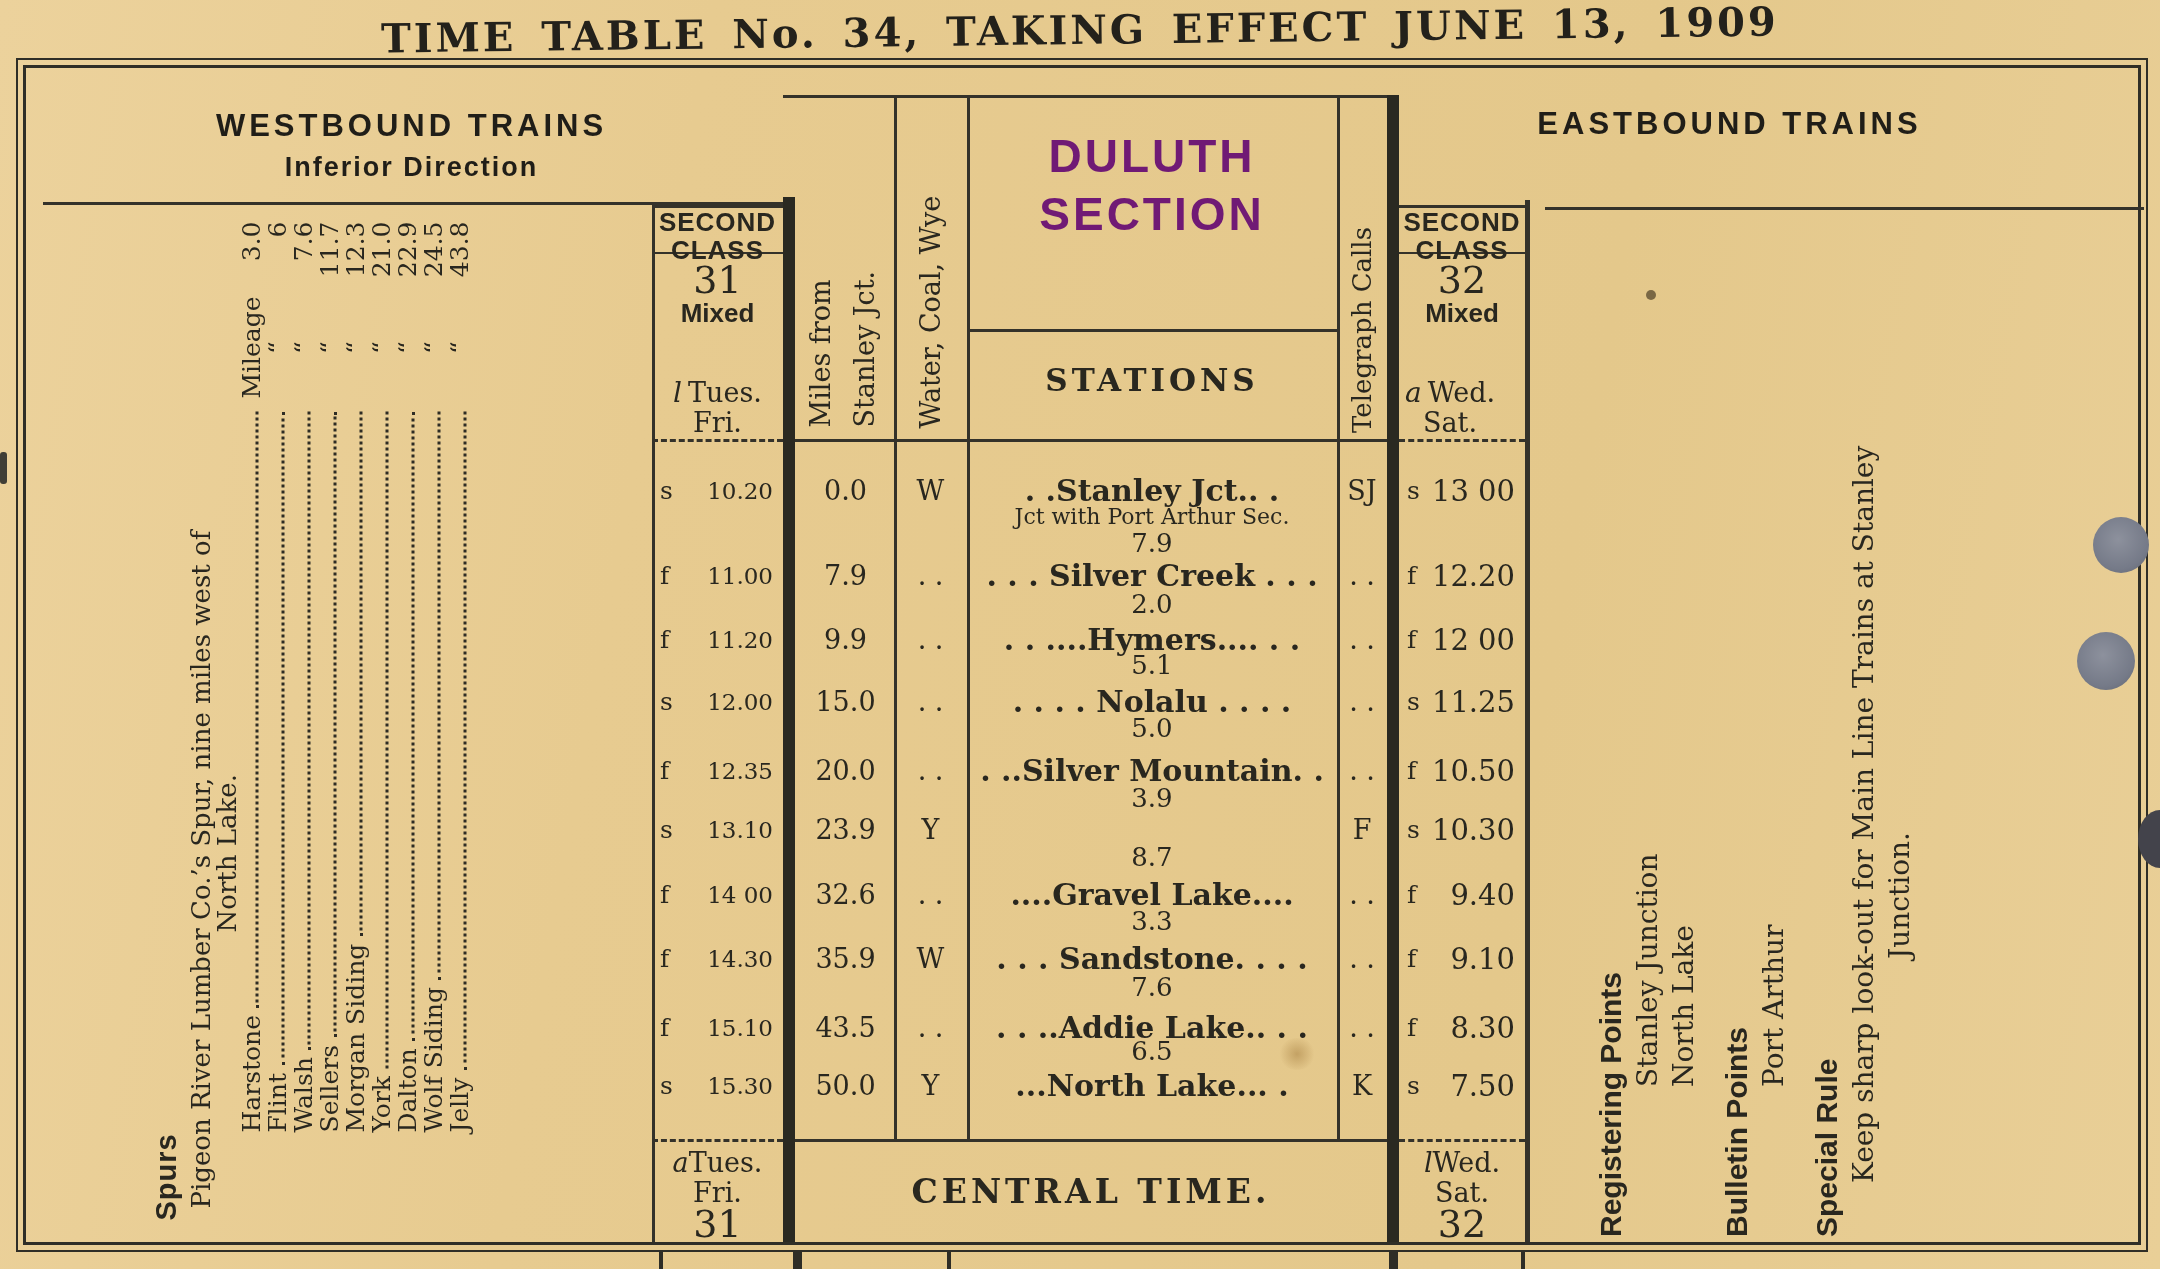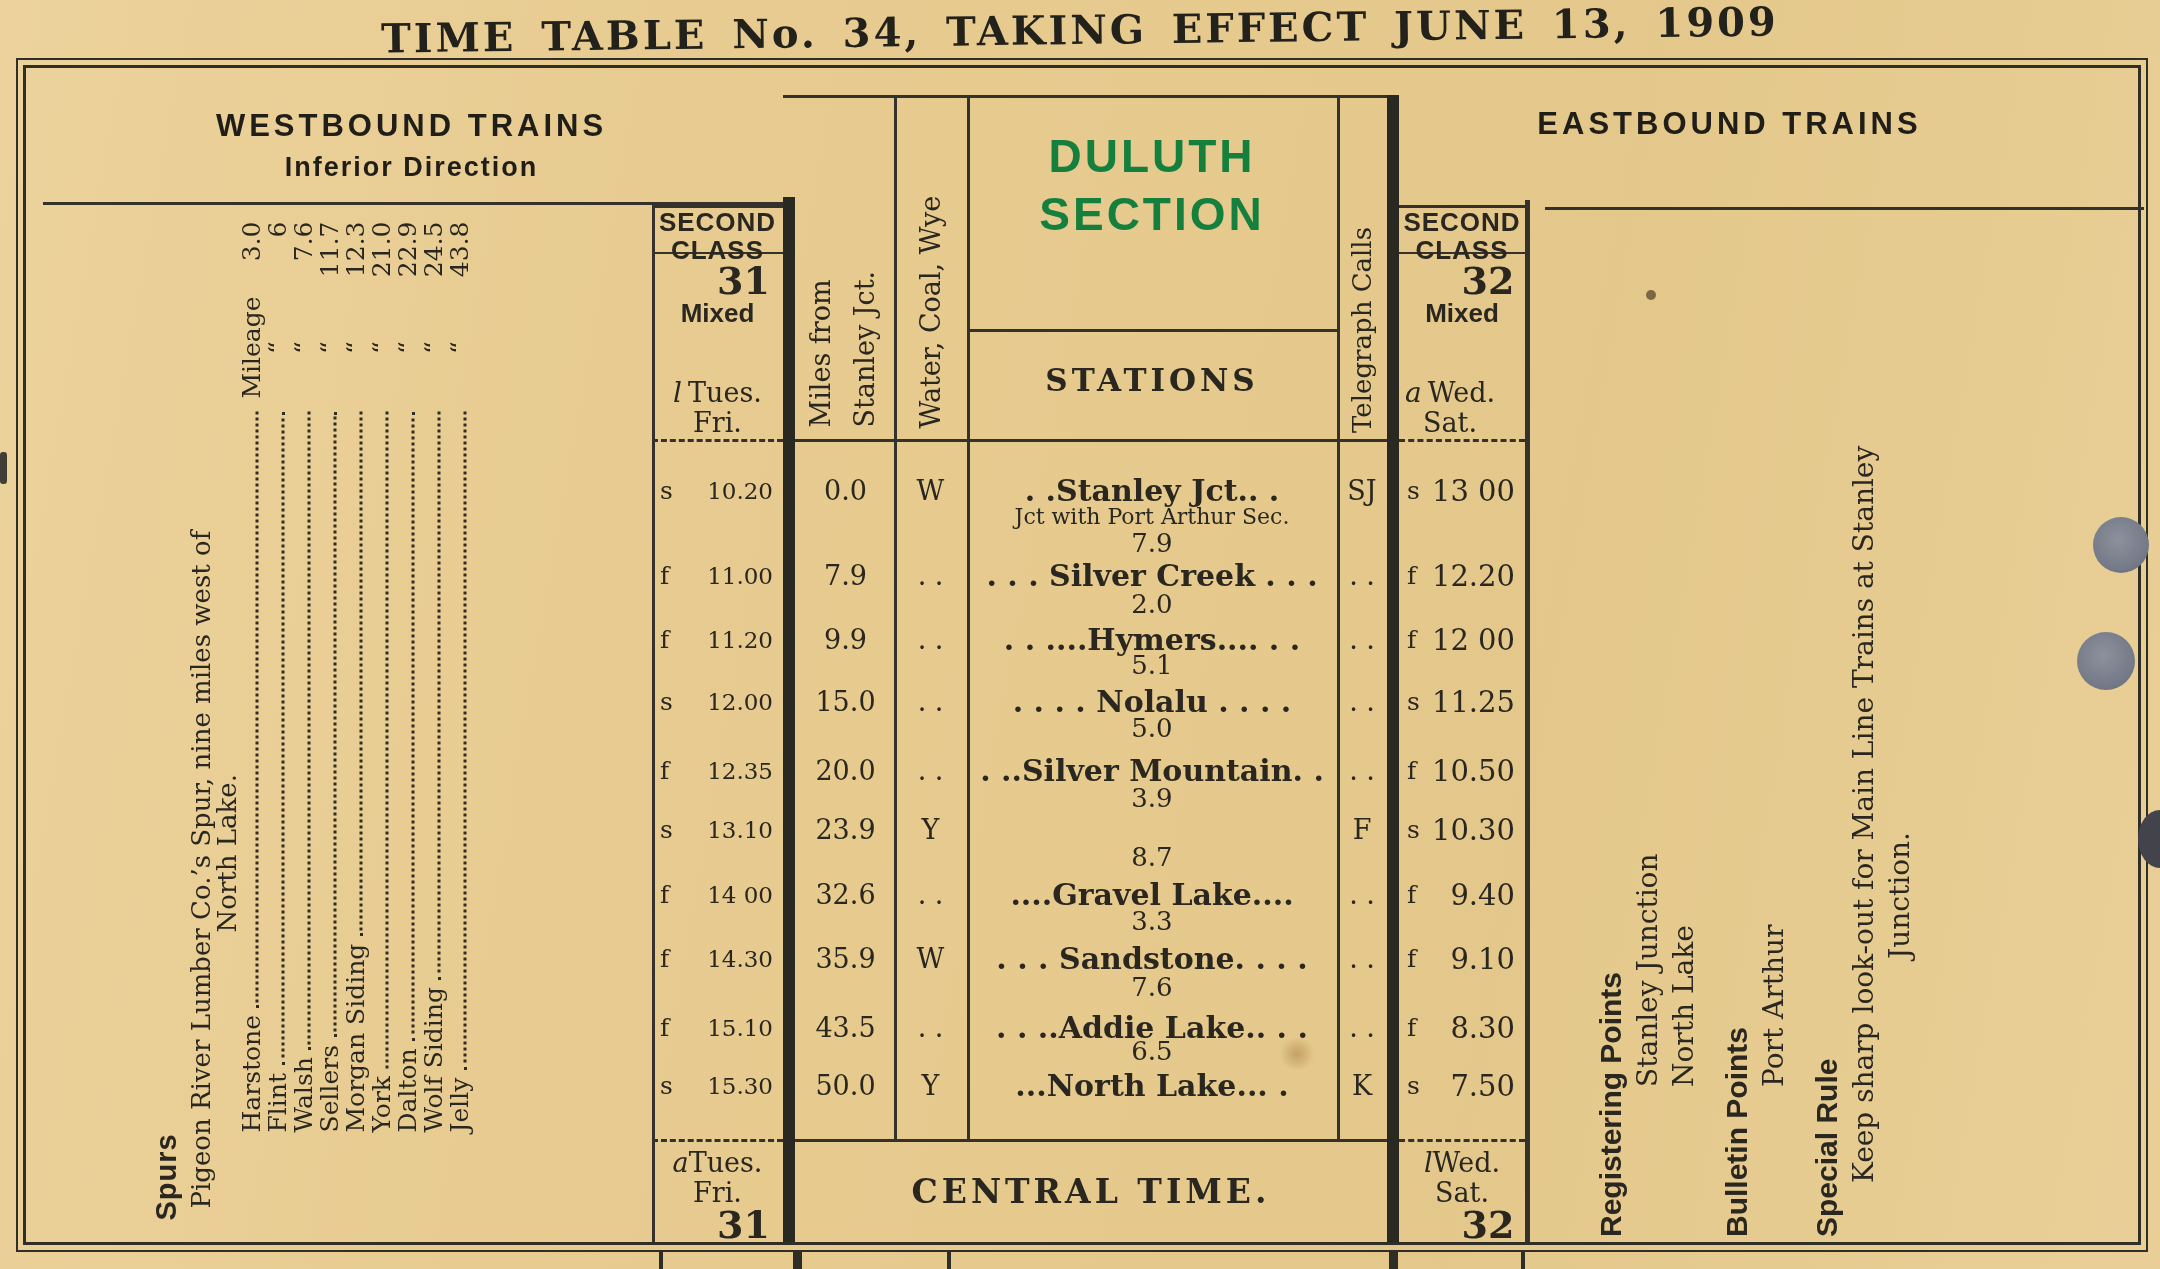--- a/index.html
+++ b/index.html
@@ -22,25 +22,25 @@
   }
   .frame-inner{position:absolute;left:5px;top:5px;right:5px;bottom:5px;border:3px solid #2f2e27;pointer-events:none;}
   .vline{position:absolute;background:#34322a;}
   .hline{position:absolute;background:#34322a;}
   .dashline{position:absolute;border-top:3px dashed #34322a;background:none;}
   .heavy{background:#2a2921;}
   
   .dir-head{font-weight:bold;font-size:31px;letter-spacing:4px;color:#201e18;}
   .dir-sub{font-weight:bold;font-size:27px;letter-spacing:2px;color:#201e18;}
   .classlbl{font-weight:bold;font-size:26px;line-height:1.08;letter-spacing:1px;}
-  .trainno{font-weight:bold;font-size:38px;font-family:"DejaVu Serif",serif;padding-left:26px;}
+  .trainno{font-weight:normal;font-size:38px;font-family:"DejaVu Serif",serif;}
   .mixed{font-weight:bold;font-size:26px;}
   .daynote{font-size:27px;line-height:30px;}
   .daynote i{font-size:28px;margin-right:6px;}
-  .duluth{font-weight:bold;font-size:46px;line-height:1.25;letter-spacing:3px;color:#15803d;}
+  .duluth{font-weight:bold;font-size:46px;line-height:1.25;letter-spacing:3px;color:#701a75;}
   .stations-lbl{font-weight:bold;font-size:31px;letter-spacing:4px;}
   
   .rot{transform:rotate(-90deg);}
   .rothead{font-size:27px;white-space:nowrap;}
   
   .rowgrp{position:absolute;left:634px;width:873px;height:40px;line-height:40px;}
   .c-t31{position:absolute;left:0;width:131px;display:flex;justify-content:space-between;}
   .c-t31 .pfx{padding-left:8px;font-size:25px;}
   .c-t31 .tval{padding-right:10px;font-size:23px;}
   .c-miles{position:absolute;left:145px;width:97px;text-align:center;font-size:27px;}

